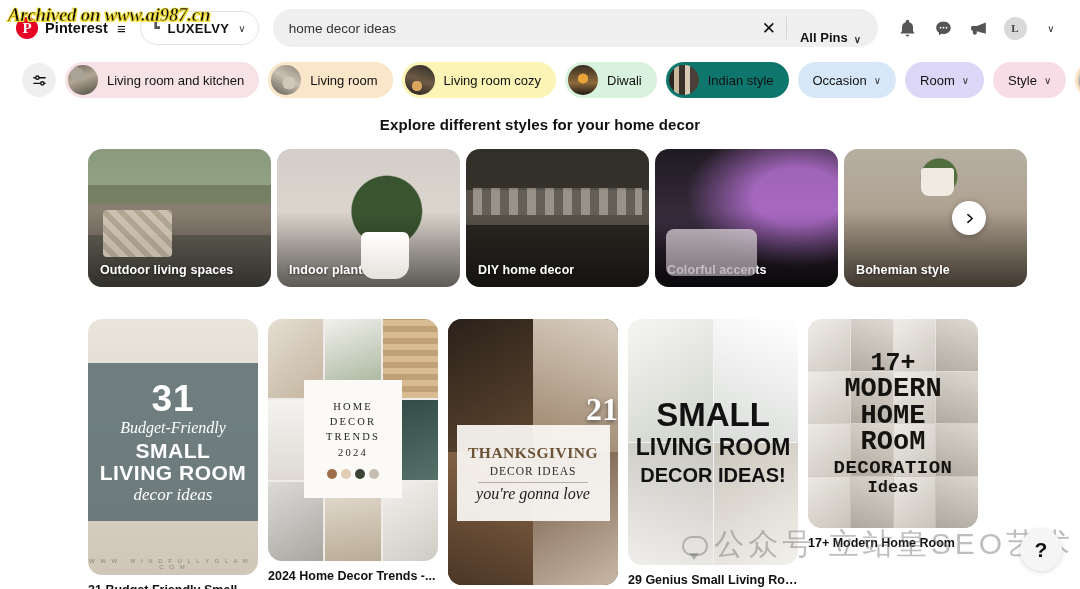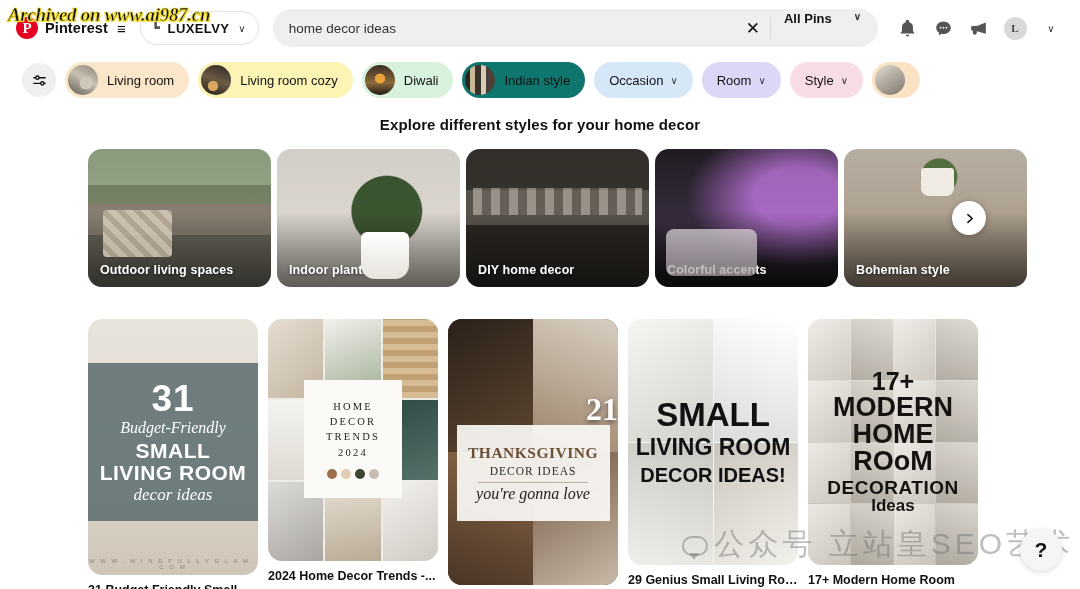--- a/index.html
+++ b/index.html
@@ -79,21 +79,21 @@
     min-width: 0;
   }
   .search-clear {
     width: 34px; height: 34px; border-radius: 50%;
     display: flex; align-items: center; justify-content: center;
     cursor: pointer; color: #111; font-size: 17px; font-weight: 300;
     flex: 0 0 auto;
   }
   .search-divider { width: 1px; height: 22px; background: #d6d6d6; flex: 0 0 auto; }
   .allpins {
-    display: flex; align-items: flex-start; gap: 22px;
+    display: flex; align-items: flex-end; gap: 6px;
     padding: 0 13px; height: 34px;
     border-radius: 18px; cursor: pointer; flex: 0 0 auto;
     font-size: 13px; font-weight: 700; color: #111;
   }
 
   .hdr-icons { display: flex; align-items: center; gap: 2px; flex: 0 0 auto; margin-left: 4px; }
   .hdr-btn {
     width: 34px; height: 34px; border-radius: 50%;
     display: flex; align-items: center; justify-content: center;
     cursor: pointer;
@@ -374,21 +374,21 @@
   .p4 .txt {
     position:absolute; inset:0;
     display:flex; flex-direction:column; align-items:center; justify-content:center;
     color:#111; text-align:center; line-height:.95;
   }
   .p4 .m1 { font-size: 33px; font-weight: 700; letter-spacing: 0px; }
   .p4 .m2 { font-size: 23px; font-weight: 700; margin-top: 6px; }
   .p4 .m3 { font-size: 20px; font-weight: 700; margin-top: 7px; }
 
   
-  .p5 { height: 246px; background: linear-gradient(to bottom,#e9e6e1 0%,#d6d2cb 50%,#c3beb5 100%); }
+  .p5 { height: 209px; background: linear-gradient(to bottom,#e9e6e1 0%,#d6d2cb 50%,#c3beb5 100%); font-family: Liberation Mono, monospace; }
   .p5 .tiles { position:absolute; inset:0; display:grid;
     grid-template-columns: repeat(4,1fr); grid-template-rows: repeat(4,1fr); gap:1px; opacity:.85; }
   .p5 .tiles div:nth-child(odd){background:linear-gradient(140deg,#f1eee9,#cac5bc);}
   .p5 .tiles div:nth-child(even){background:linear-gradient(200deg,#ddd8d0,#aaa49a);}
   .p5 .txt {
     position:absolute; inset:0;
     display:flex; flex-direction:column; align-items:center; justify-content:center;
     color:#15130f; text-align:center; line-height:.92;
   }
   .p5 .n1 { font-size: 25px; font-weight: 700; }
@@ -511,20 +511,24 @@
 <div class="chiprow">
   <div class="tune-btn">
     <svg width="17" height="17" viewBox="0 0 24 24" fill="none" stroke="#111" stroke-width="2" stroke-linecap="round">
       <line x1="4" y1="8" x2="20" y2="8"></line>
         <line x1="4" y1="16" x2="20" y2="16"></line>
       <circle cx="9" cy="8" r="2.3" fill="#fff"></circle>
         <circle cx="16" cy="16" r="2.3" fill="#fff"></circle>
     </svg>
   </div>
   <div id="chips-host" style="display:flex;align-items:center;gap:9px;">
+      <div class="chip img-chip" style="background: rgb(247, 226, 230);">
+        <span class="chip-thumb th-a"></span>
+        <span>Living room and kitchen</span>
+      </div>
       <div class="chip img-chip" style="background: rgb(250, 230, 200);">
         <span class="chip-thumb th-b"></span>
         <span>Living room</span>
       </div>
       <div class="chip img-chip" style="background: rgb(251, 244, 180);">
         <span class="chip-thumb th-c"></span>
         <span>Living room cozy</span>
       </div>
       <div class="chip img-chip" style="background: rgb(217, 242, 221);">
         <span class="chip-thumb th-d"></span>

